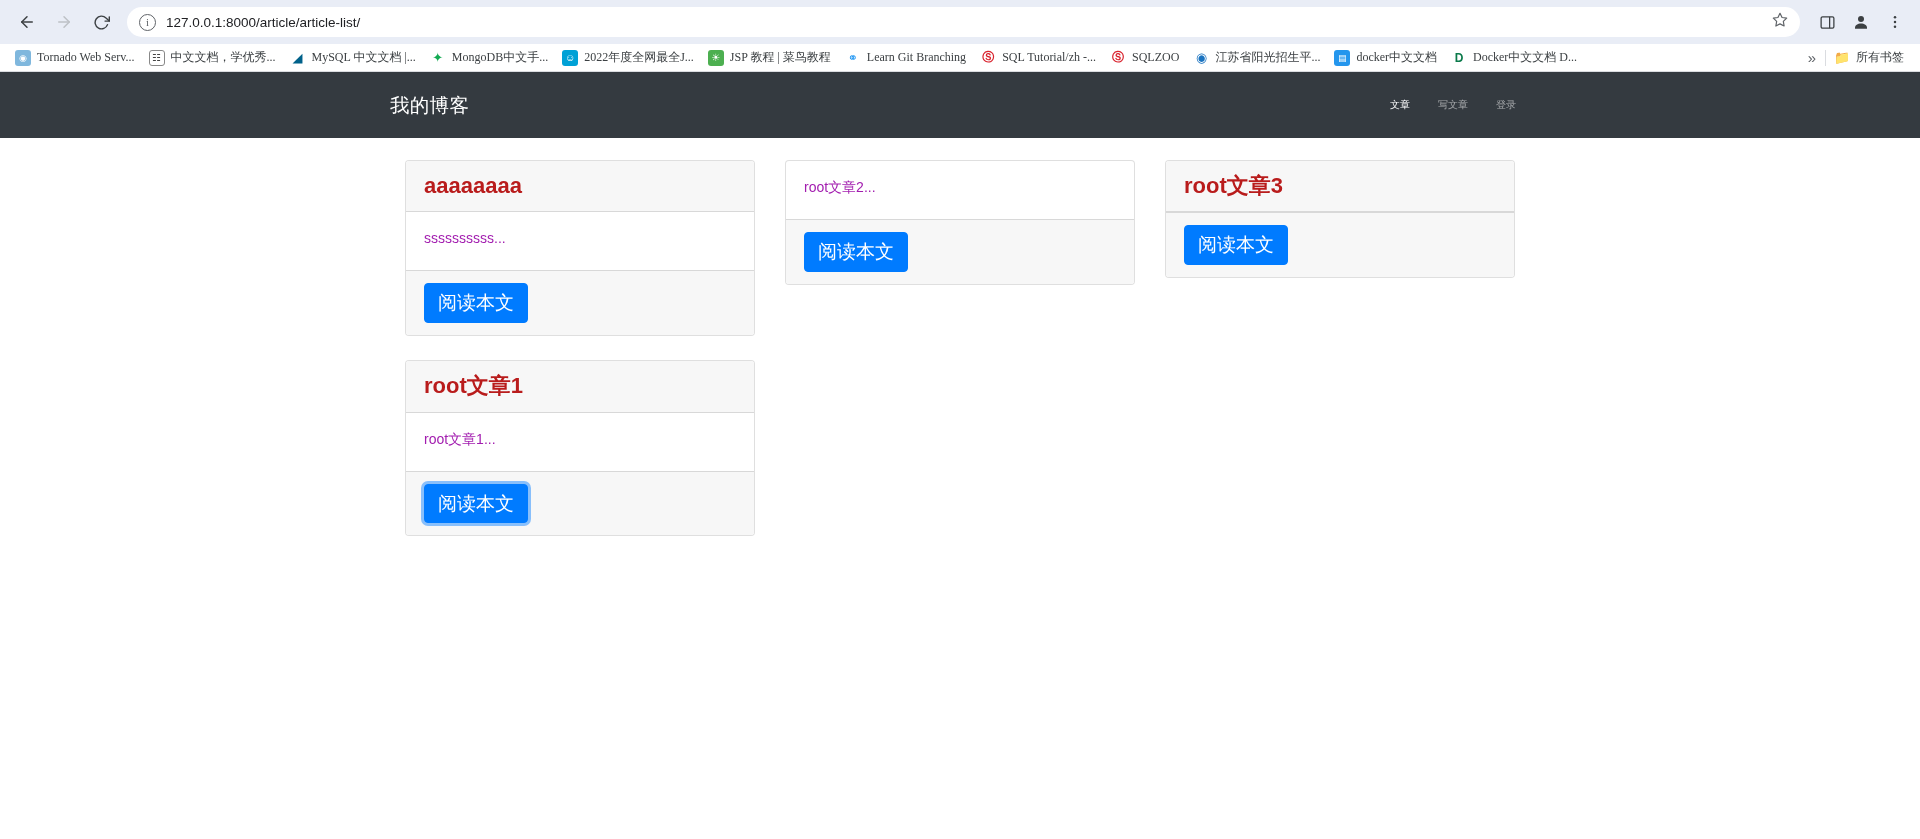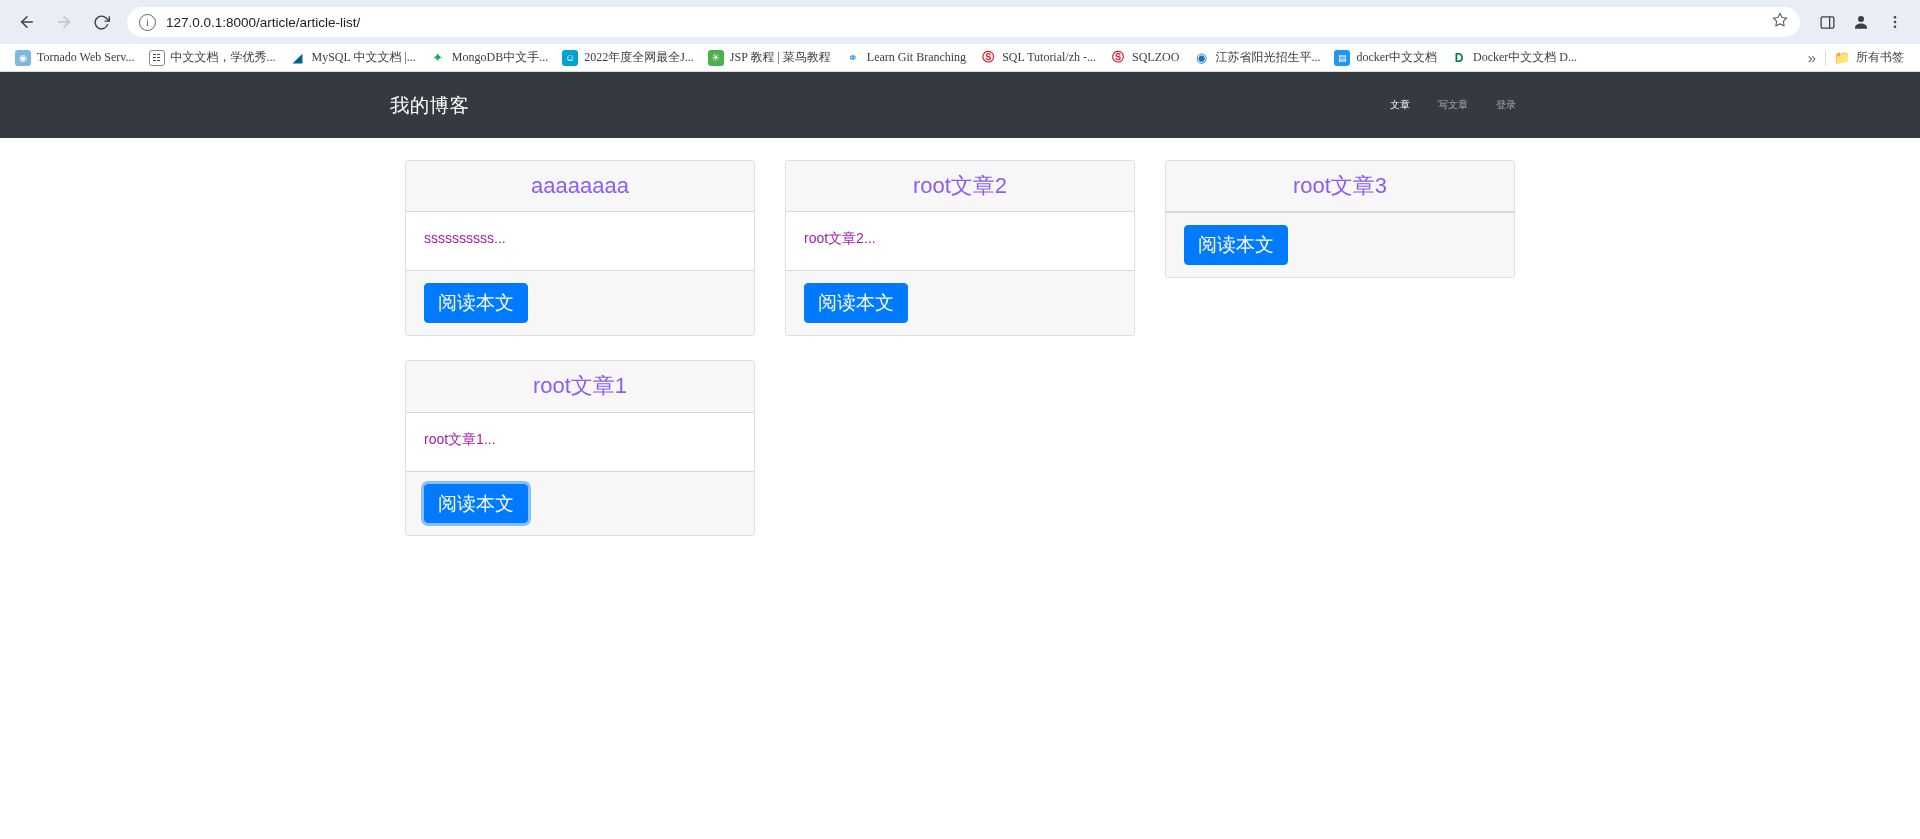--- a/index.html
+++ b/index.html
@@ -93,21 +93,21 @@
   }
   .card {
     border: 1px solid rgba(0,0,0,.125); border-radius: 4px;
     background: #fff; overflow: hidden;
   }
   .card-header {
     background: #f7f7f7; border-bottom: 1px solid rgba(0,0,0,.125);
     padding: 12px 18px;
   }
   .card-title {
-    font-size: 22px; font-weight: normal; color: #8b5cf6; line-height: 1.2; text-align: center;
+    font-size: 22px; font-weight: bold; color: #b91c1c; line-height: 1.2;
   }
   .card-body { padding: 18px; min-height: 58px; }
   .card-text { font-size: 14px; color: #a21caf; }
   .card-footer {
     background: #f7f7f7; border-top: 1px solid rgba(0,0,0,.125);
     padding: 12px 18px;
   }
   .btn-primary {
     display: inline-block; background: #007bff; border: 1px solid #007bff;
     color: #fff; font-size: 19px; padding: 7px 13px; border-radius: 4px;
@@ -257,23 +257,20 @@
             <div class="card-text">ssssssssss...</div>
           </div>
           <div class="card-footer">
             <a class="btn-primary">阅读本文</a>
           </div>
         </div>
       </div>
 
       <div class="col">
         <div class="card">
-          <div class="card-header">
-            <div class="card-title">root文章2</div>
-          </div>
           <div class="card-body">
             <div class="card-text">root文章2...</div>
           </div>
           <div class="card-footer">
             <a class="btn-primary">阅读本文</a>
           </div>
         </div>
       </div>
 
       <div class="col">

